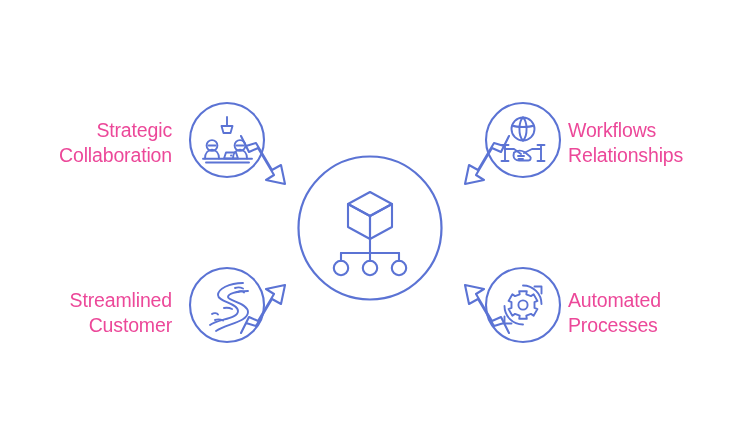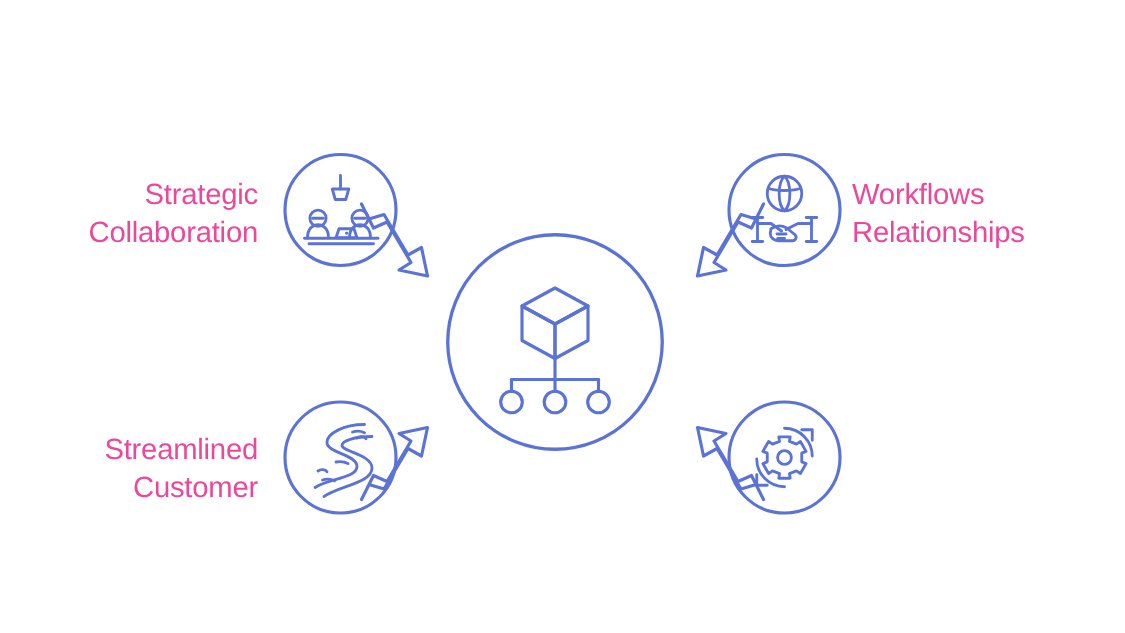--- a/index.html
+++ b/index.html
@@ -199,14 +199,16 @@
 
   <div class="node-label label-left label-top">Strategic
 Collaboration</div>
 
   <div class="node-label label-right label-top">Workflows
 Relationships</div>
 
   <div class="node-label label-left label-bottom">Streamlined
 Customer</div>
 
+  <div class="node-label label-right label-bottom">Automated
+Processes</div>
 
 </div>
 
 </body></html>

